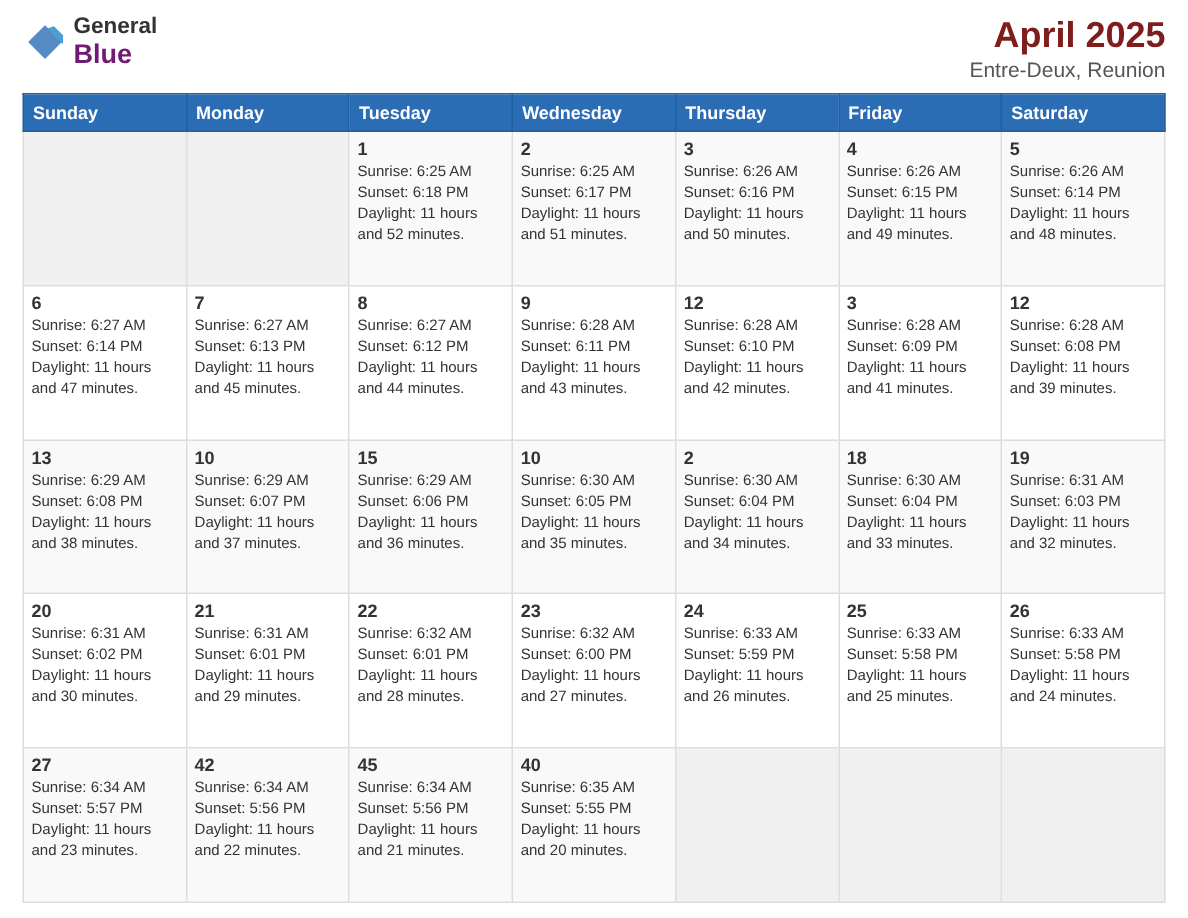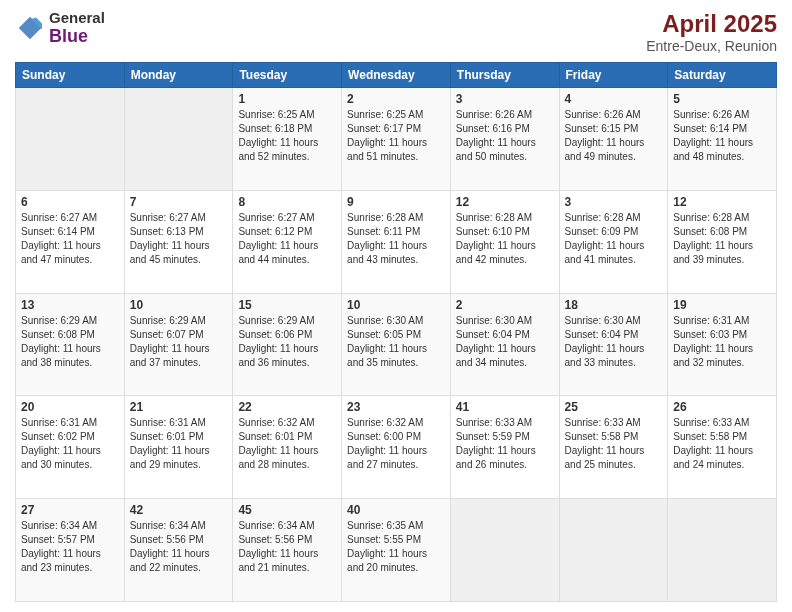--- a/index.html
+++ b/index.html
@@ -278,21 +278,21 @@
 Sunset: 6:01 PM
 Daylight: 11 hours and 28 minutes.</div>
           </td>
           <td>
             <div class="day-number">23</div>
             <div class="day-info" style="white-space: pre-line;">Sunrise: 6:32 AM
 Sunset: 6:00 PM
 Daylight: 11 hours and 27 minutes.</div>
           </td>
           <td>
-            <div class="day-number">41</div>
+            <div class="day-number">24</div>
             <div class="day-info" style="white-space: pre-line;">Sunrise: 6:33 AM
 Sunset: 5:59 PM
 Daylight: 11 hours and 26 minutes.</div>
           </td>
           <td>
             <div class="day-number">25</div>
             <div class="day-info" style="white-space: pre-line;">Sunrise: 6:33 AM
 Sunset: 5:58 PM
 Daylight: 11 hours and 25 minutes.</div>
           </td>

